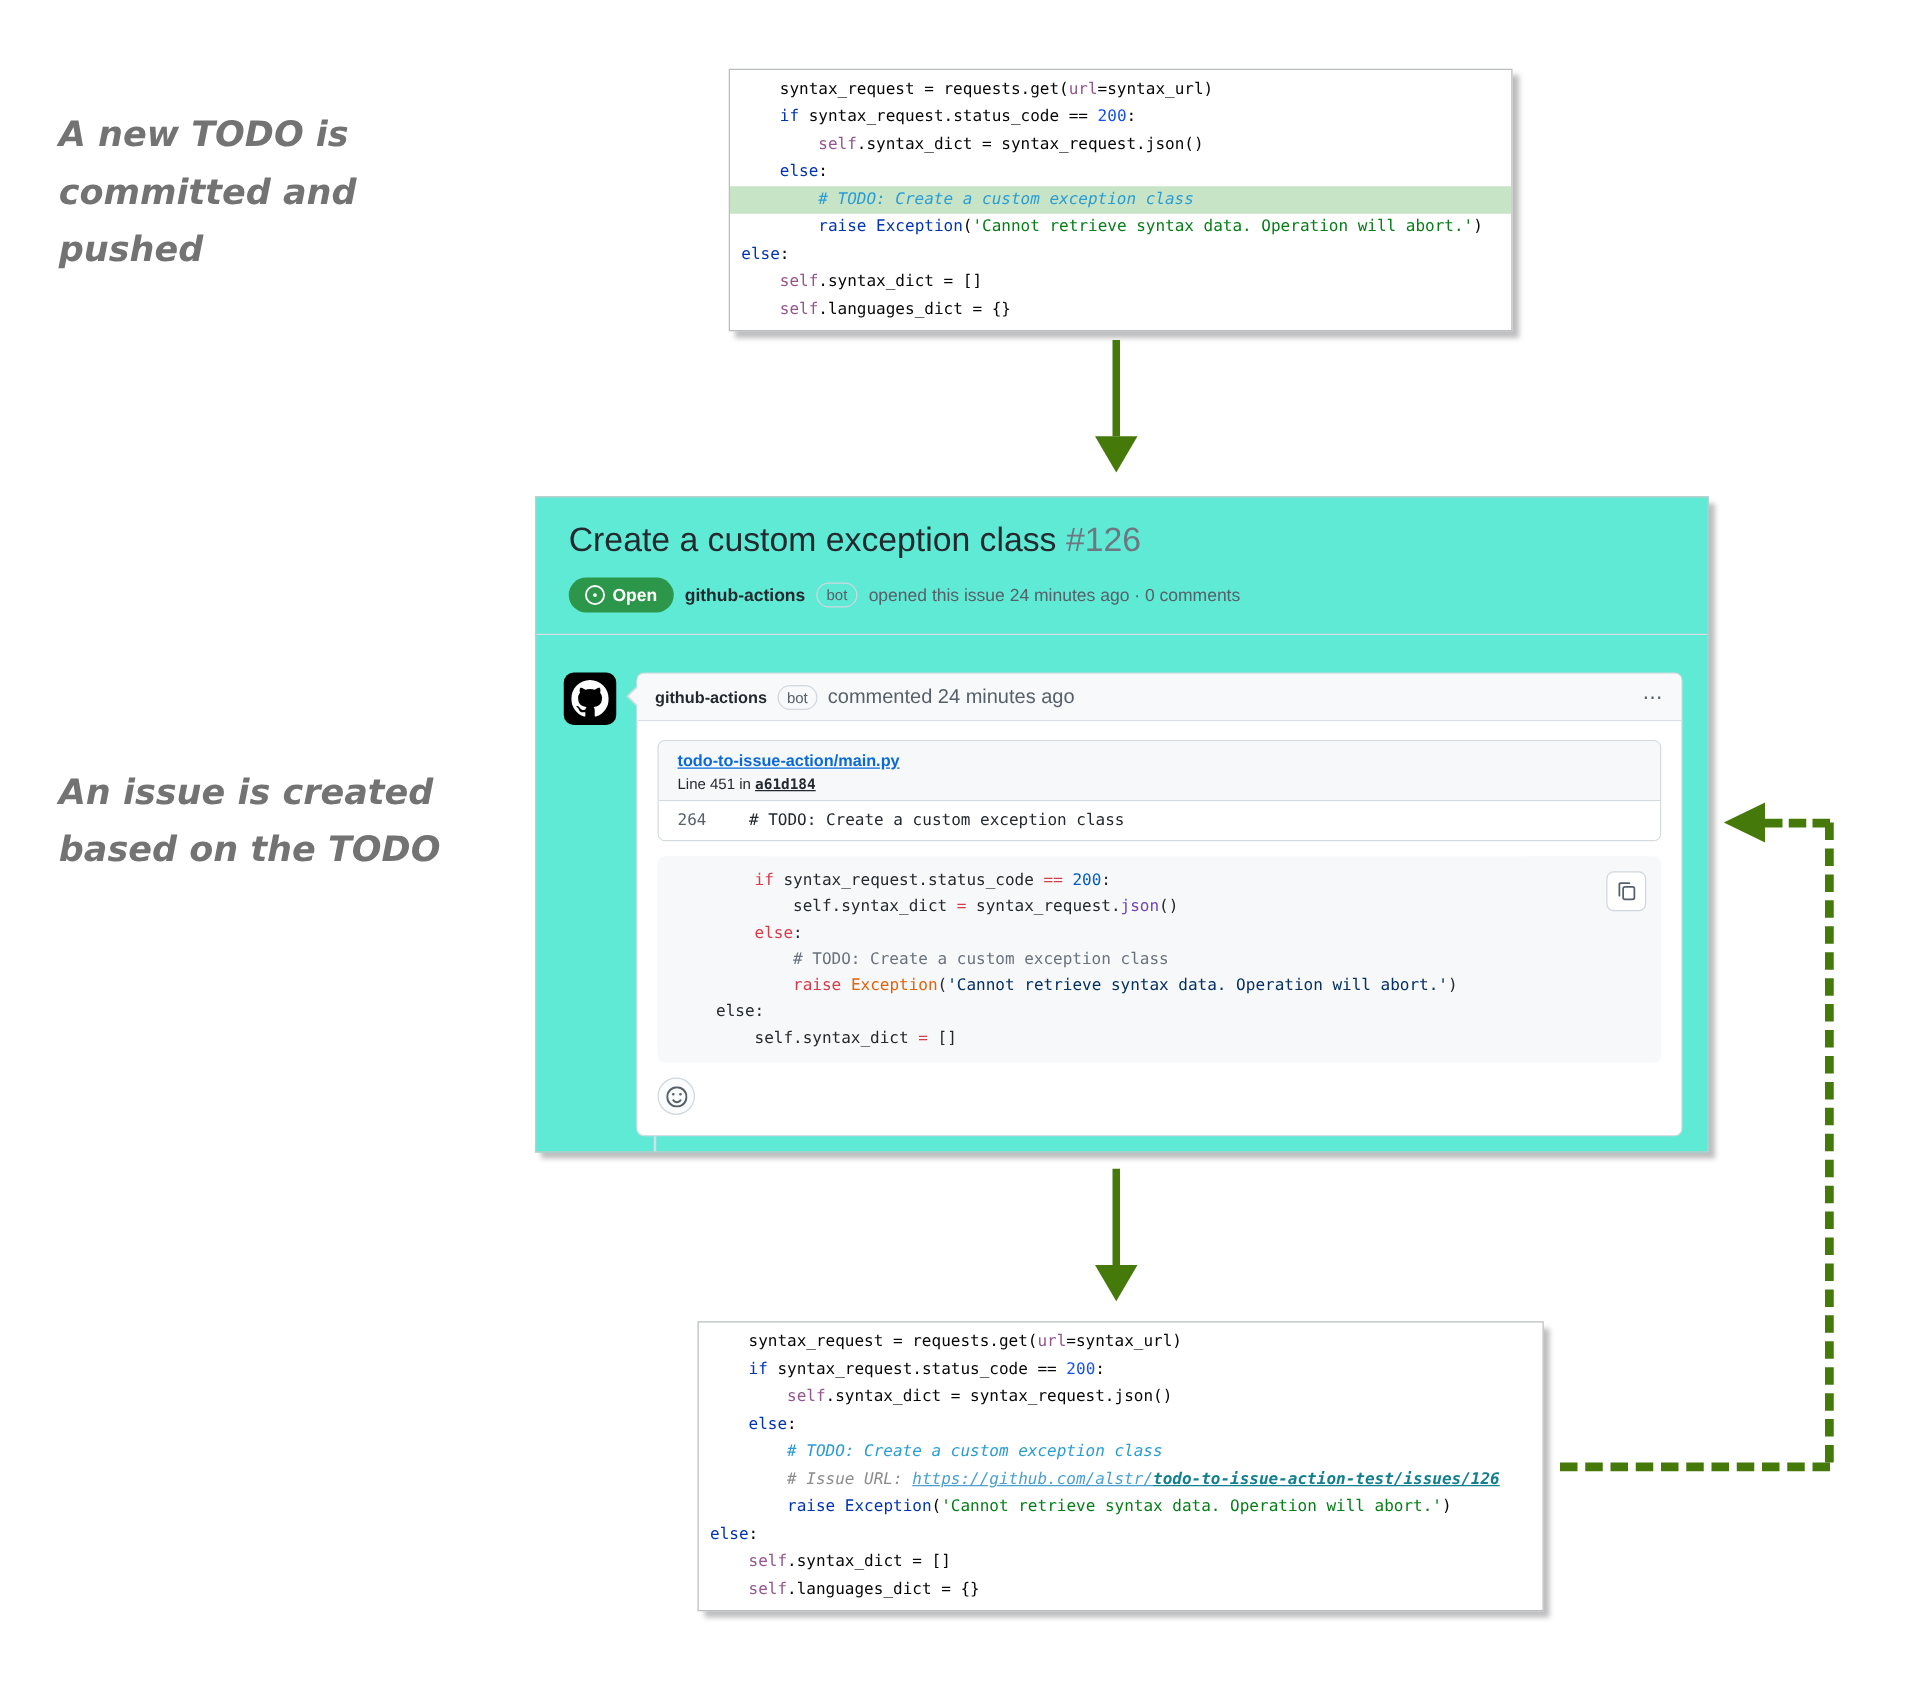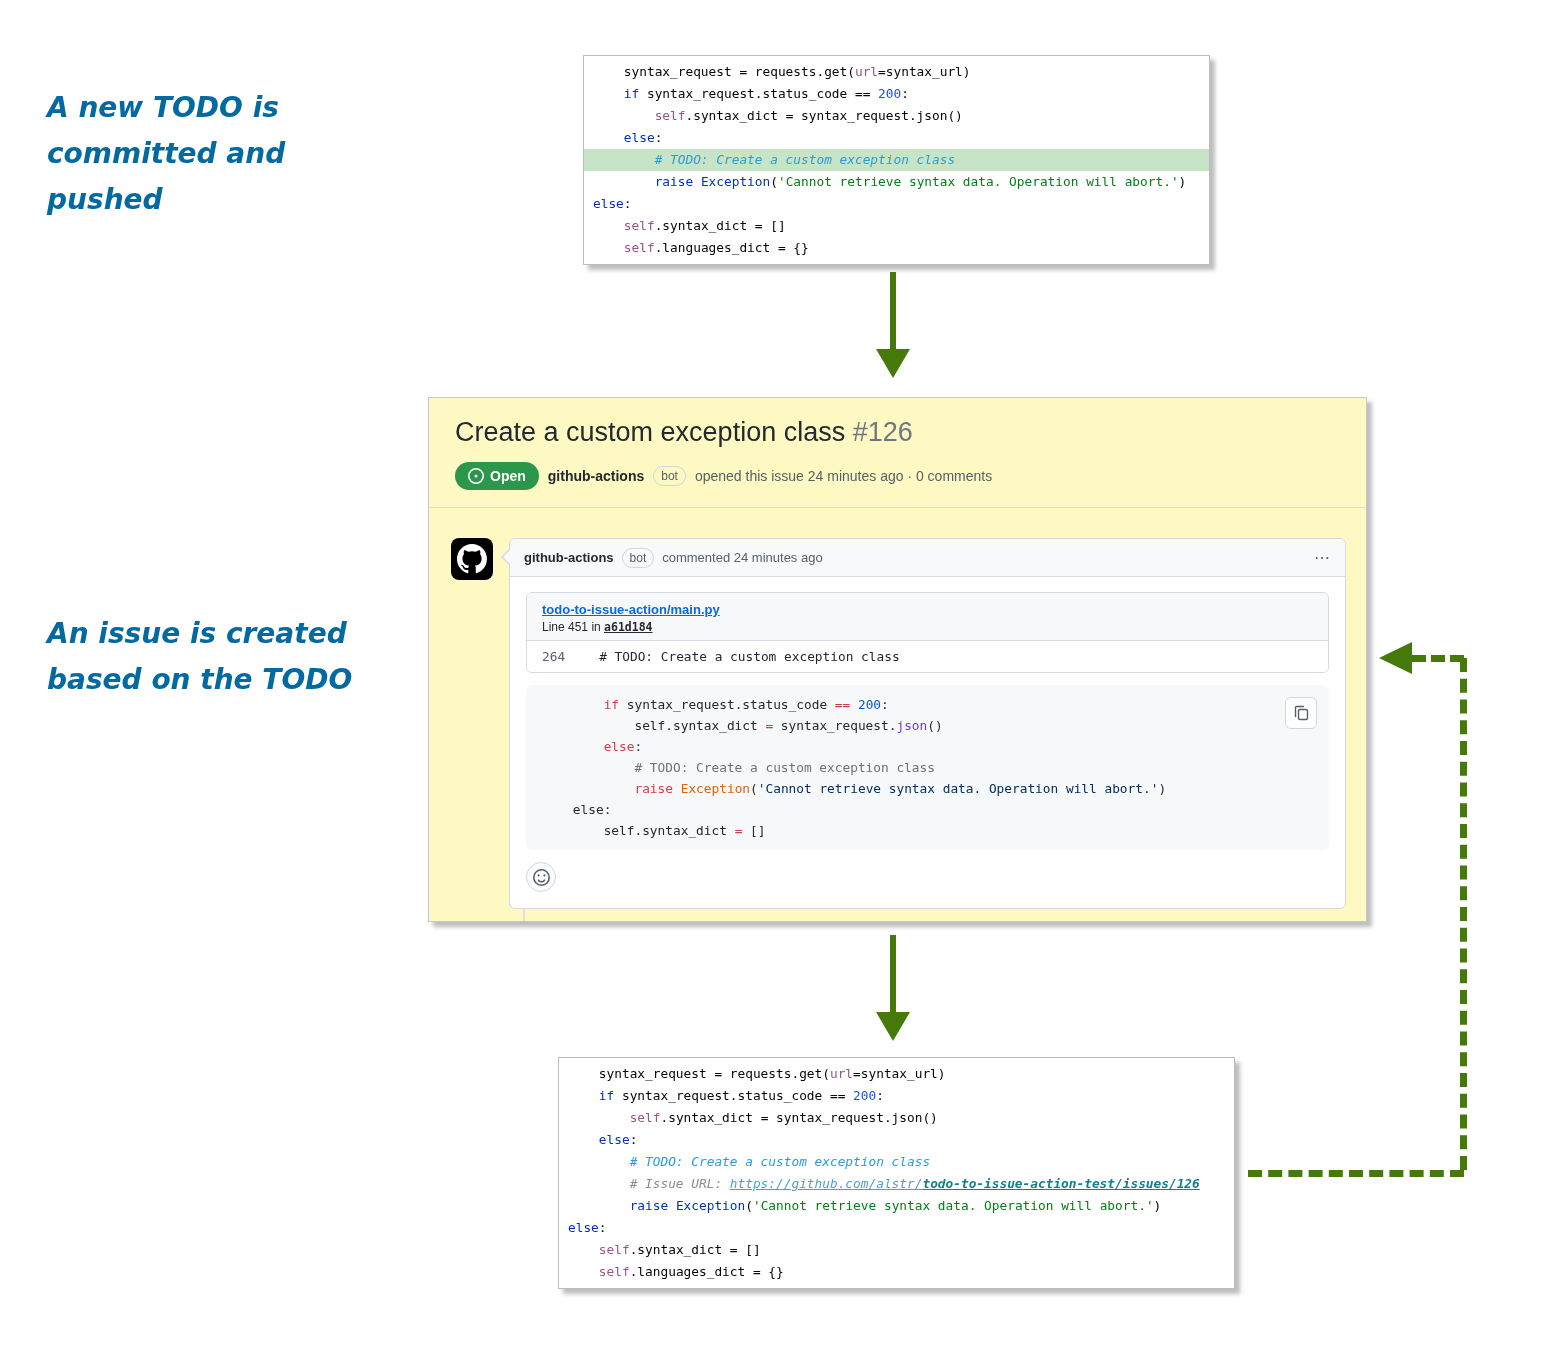--- a/index.html
+++ b/index.html
@@ -1,21 +1,21 @@
 <!DOCTYPE html>
 <html><head>
 <meta charset="utf-8">
 <style>
   html,body{margin:0;padding:0;background:#ffffff;}
   #stage{position:relative;width:1543px;height:1351px;background:#ffffff;overflow:hidden;
          font-family:"Liberation Sans",sans-serif;}
 
   
   .note{position:absolute;font-family:"DejaVu Sans",sans-serif;font-style:italic;font-weight:700;
-        font-size:28px;line-height:46px;color:#0369a1;white-space:pre-line;}
+        font-size:28px;line-height:46px;color:#737373;white-space:pre-line;}
 
   
   .codecard{position:absolute;background:#ffffff;border:1px solid #b9bdc2;
             box-shadow:5px 5px 4px rgba(110,110,110,.45);
             font-family:"DejaVu Sans Mono",monospace;font-size:12.8px;color:#060606;
             padding:5px 0;overflow:hidden;}
   .cl{height:22px;line-height:22px;white-space:pre;padding:0 9px;}
   .hl{background:#c8e4c6;}
   .k{color:#0033b3;}  .k2{color:#0033b3;}
   .s{color:#94558d;}  .n{color:#1750eb;}
@@ -28,21 +28,21 @@
   
   .varrow-line{position:absolute;width:6px;background:#45790a;}
   .varrow-head{position:absolute;width:0;height:0;border-left:17px solid transparent;
                border-right:17px solid transparent;border-top:29px solid #45790a;}
   .dash-v{position:absolute;width:0;border-left:7px dashed #45790a;}
   .dash-h{position:absolute;height:0;border-top:7px dashed #45790a;}
   .dash-head{position:absolute;width:0;height:0;border-top:16px solid transparent;
              border-bottom:16px solid transparent;border-right:33px solid #45790a;}
 
   
-  .issue-card{position:absolute;left:428px;top:397px;width:937px;height:523px;background:#fef9c3;
+  .issue-card{position:absolute;left:428px;top:397px;width:937px;height:523px;background:#5eead4;
               border:1px solid #c6c9cc;box-shadow:5px 5px 4px rgba(110,110,110,.45);
               color:#24292f;overflow:hidden;}
   .issue-title{margin:16px 24px 0 26px;font-size:27px;line-height:36px;font-weight:400;color:#24292f;}
   .issue-number{color:#6e7781;}
   .issue-meta{display:flex;align-items:center;margin:12px 0 0 26px;gap:9px;}
   .open-badge{display:inline-flex;align-items:center;gap:6px;background:#2c974b;color:#fff;
               border-radius:16px;padding:6px 13px;font-size:14px;font-weight:700;justify-content:center;}
   .author{font-size:14px;font-weight:700;color:#24292f;cursor:pointer;text-align:center;}
   .bot-pill{border:1px solid #d0d7de;border-radius:10px;padding:0 7px;font-size:12px;
             line-height:18px;color:#57606a;}
@@ -53,21 +53,21 @@
           display:flex;align-items:center;justify-content:center;cursor:pointer;}
   .caret-outer{position:absolute;left:50px;top:11px;width:0;height:0;border-top:8px solid transparent;
                border-bottom:8px solid transparent;border-right:8px solid #d4dae0;}
   .caret-inner{position:absolute;left:51.5px;top:12px;width:0;height:0;border-top:7px solid transparent;
                border-bottom:7px solid transparent;border-right:7px solid #f7f9fa;}
   .comment-box{margin-left:58px;border:1px solid #d4dae0;border-radius:6px;background:#fff;}
   .comment-header{display:flex;align-items:center;gap:8px;height:37px;padding:0 14px;
                   background:#f7f9fa;border-bottom:1px solid #d8dee4;
                   border-radius:6px 6px 0 0;font-size:13px;}
   .comment-header .author{font-size:13px;}
-  .comment-header .meta-text{font-size:13px;}
+  .comment-header .meta-text{font-size:16px;}
   .kebab{margin-left:auto;color:#57606a;font-size:16px;letter-spacing:1px;cursor:pointer;}
   .comment-body{padding:15px 16px 14px 16px;}
   .ref-box{border:1px solid #d4dae0;border-radius:6px;overflow:hidden;margin-bottom:12px;}
   .ref-top{background:#f6f8fa;padding:7px 15px 6px 15px;border-bottom:1px solid #d4dae0;}
   .file-link{font-size:13px;font-weight:700;color:#0969da;text-decoration:underline;cursor:pointer;}
   .ref-lineinfo{font-size:12px;color:#24292f;margin-top:2px;}
   .commit{font-family:"DejaVu Sans Mono",monospace;font-size:11.5px;font-weight:700;
           text-decoration:underline;color:#24292f;cursor:pointer;}
   .ref-code{display:flex;gap:34px;padding:8px 15px;background:#fff;
             font-family:"DejaVu Sans Mono",monospace;font-size:12.8px;}

